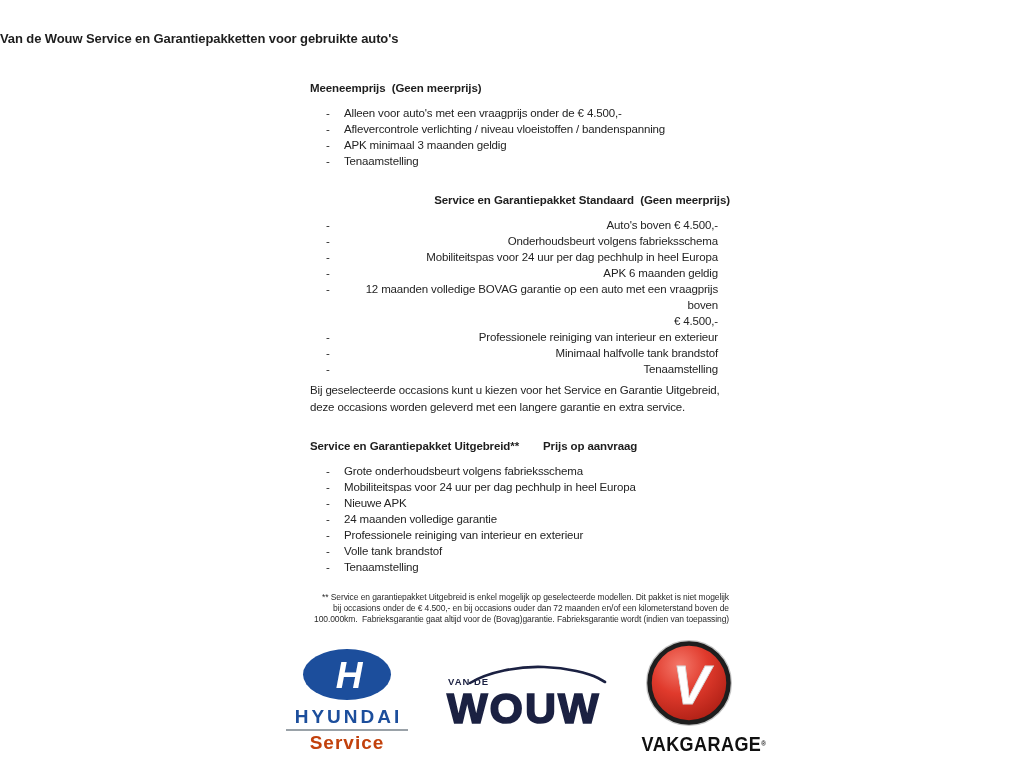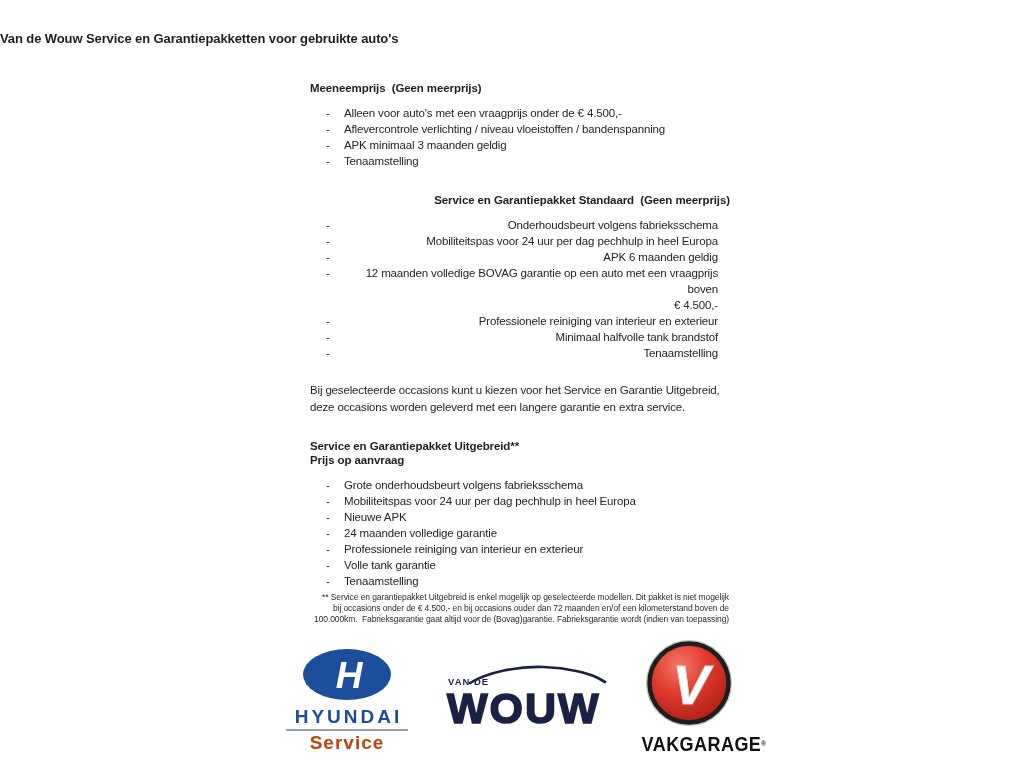--- a/index.html
+++ b/index.html
@@ -15,21 +15,21 @@
     left:0; top:31px; width:820px; text-align:left;
     font-size:13px; font-weight:bold; letter-spacing:-0.1px; color:#1e1e1e;
     white-space:pre-wrap;
   }
 
   .sec { left:310px; width:420px; }
   .sec-heading {
     font-size:11.5px; font-weight:bold; color:#1e1e1e;
     white-space:pre-wrap; letter-spacing:-0.1px; line-height:14px;
   }
-  .h3row { display:flex; align-items:flex-start;flex-direction:column; }
+  .h3row { display:flex; gap:24px; align-items:flex-end; }
 
   ul.blist { list-style:none; margin:10px 0 0 16px; padding:0; width:392px; }
   ul.blist li {
     position:relative; padding-left:18px;
     font-size:11.5px; line-height:16px; letter-spacing:-0.15px;
     white-space:pre-line; color:#242424;
   }
   ul.blist li::before { content:"-"; position:absolute; left:0; top:0; }
 
   .para { left:310px; top:382px; width:420px; }
@@ -64,20 +64,21 @@
       <li>Aflevercontrole verlichting / niveau vloeistoffen / bandenspanning</li>
       <li>APK minimaal 3 maanden geldig</li>
       <li>Tenaamstelling</li>
     </ul>
 </div>
 
 <div class="abs sec" style="top:193px;text-align:right;">
   <div class="sec-heading">Service en Garantiepakket Standaard  (Geen meerprijs)</div>
   <ul class="blist">
 
+  <li>Auto's boven € 4.500,-</li>
       <li>Onderhoudsbeurt volgens fabrieksschema</li>
       <li>Mobiliteitspas voor 24 uur per dag pechhulp in heel Europa</li>
       <li>APK 6 maanden geldig</li>
       <li>12 maanden volledige BOVAG garantie op een auto met een vraagprijs boven
 € 4.500,-</li>
       <li>Professionele reiniging van interieur en exterieur</li>
       <li>Minimaal halfvolle tank brandstof</li>
       <li>Tenaamstelling</li>
     </ul>
 </div>
@@ -92,21 +93,21 @@
     <div class="sec-heading">Service en Garantiepakket Uitgebreid**</div>
     <div class="sec-heading">Prijs op aanvraag</div>
   </div>
   <ul class="blist">
 
   <li>Grote onderhoudsbeurt volgens fabrieksschema</li>
       <li>Mobiliteitspas voor 24 uur per dag pechhulp in heel Europa</li>
       <li>Nieuwe APK</li>
       <li>24 maanden volledige garantie</li>
       <li>Professionele reiniging van interieur en exterieur</li>
-      <li>Volle tank garantie</li>
+      <li>Volle tank brandstof</li>
       <li>Tenaamstelling</li>
     </ul>
 </div>
 
 <div class="abs footnote">
   <div>** Service en garantiepakket Uitgebreid is enkel mogelijk op geselecteerde modellen. Dit pakket is niet mogelijk</div>
   <div>bij occasions onder de € 4.500,- en bij occasions ouder dan 72 maanden en/of een kilometerstand boven de</div>
   <div>100.000km.  Fabrieksgarantie gaat altijd voor de (Bovag)garantie. Fabrieksgarantie wordt (indien van toepassing)</div>
 </div>
 

